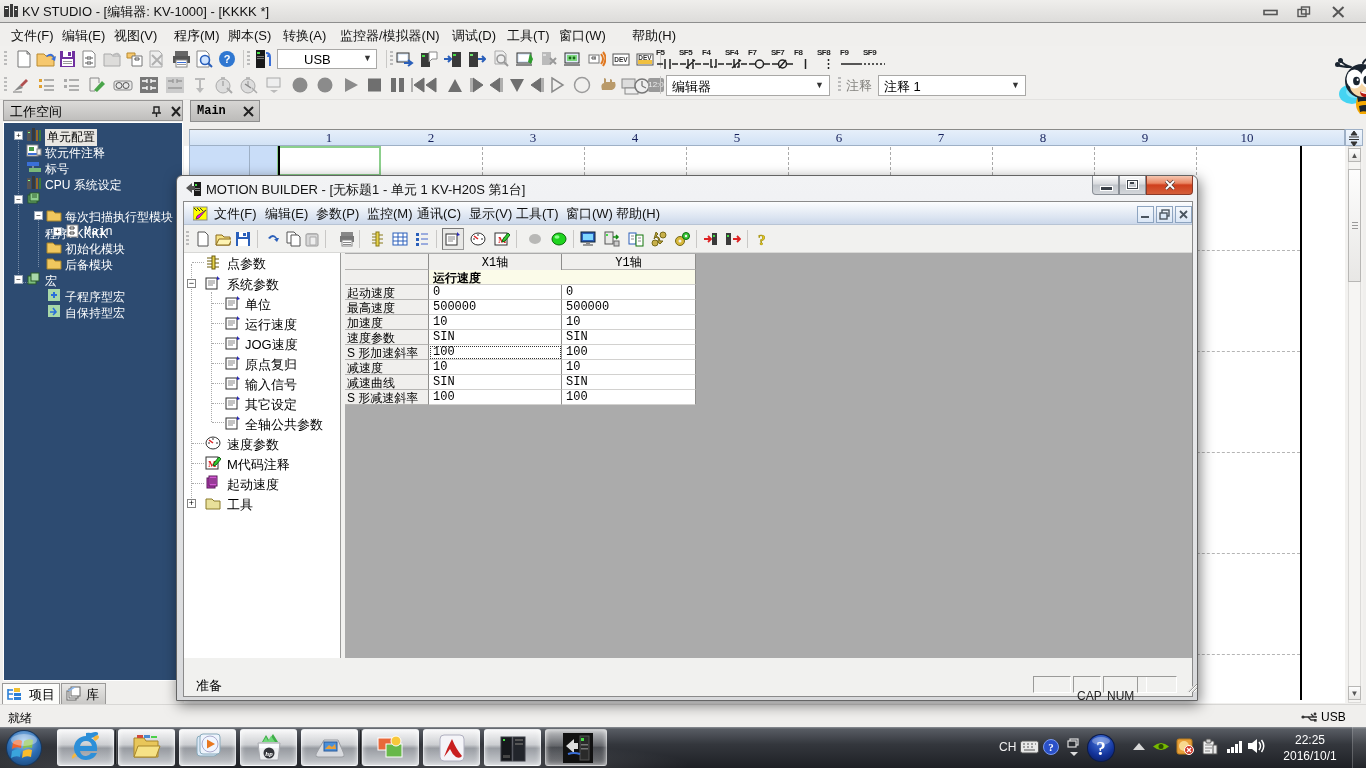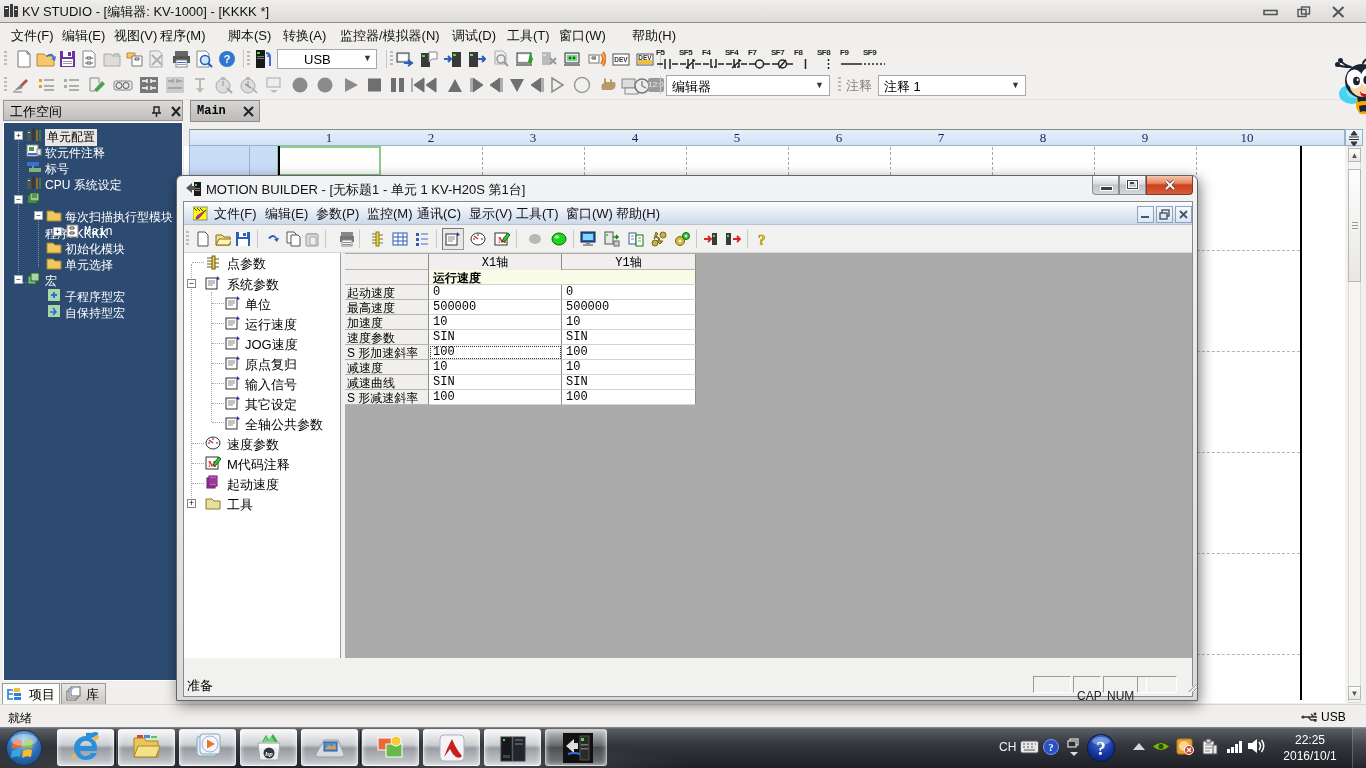--- a/index.html
+++ b/index.html
@@ -69,21 +69,21 @@
       <rect x="36" y="3.5" width="8" height="7" fill="none" stroke="#555" stroke-width="1.4"></rect>
       <rect x="39.5" y="1" width="8" height="7" fill="none" stroke="#555" stroke-width="1.4"></rect>
       <path d="M71 1 L81.5 11 M81.5 1 L71 11" stroke="#555" stroke-width="2"></path>
     </svg>
 </div>
 
 <div id="menubar" class="abs">
   <span class="mi" style="left:11px">文件(F)</span>
   <span class="mi" style="left:62px">编辑(E)</span>
   <span class="mi" style="left:114px">视图(V)</span>
-  <span class="mi" style="left:160px">程序(M)</span>
+  <span class="mi" style="left:174px">程序(M)</span>
   <span class="mi" style="left:228px">脚本(S)</span>
   <span class="mi" style="left:283px">转换(A)</span>
   <span class="mi" style="left:340px">监控器/模拟器(N)</span>
   <span class="mi" style="left:452px">调试(D)</span>
   <span class="mi" style="left:507px">工具(T)</span>
   <span class="mi" style="left:559px">窗口(W)</span>
   <span class="mi" style="left:632px">帮助(H)</span>
 </div>
 <div id="tb1" class="abs">
   <div class="grip" style="left:4px"></div>
@@ -422,21 +422,21 @@
       <path d="M4 4 h2 m2 0 h2 M6 2 v4 m2 -4 v4 M4 9 h2 m2 0 h2 M6 7 v4 m2 -4 v4" stroke="#444"></path>
     </svg>
   <div class="tn" style="left:80px;top:102px;font-family:'Liberation Mono',monospace;">Main</div>
   <svg class="ticon" style="left:42px;top:117px" viewBox="0 0 16 14">
       <path d="M1 3 h6 l2 2 h6 v8 h-14 z" fill="#f0c75e" stroke="#a8842a"></path>
     </svg>
   <div class="tn" style="left:61px;top:118px;">初始化模块</div>
   <svg class="ticon" style="left:42px;top:133px" viewBox="0 0 16 14">
       <path d="M1 3 h6 l2 2 h6 v8 h-14 z" fill="#f0c75e" stroke="#a8842a"></path>
     </svg>
-  <div class="tn" style="left:61px;top:134px;">单元选择</div>
+  <div class="tn" style="left:61px;top:134px;">后备模块</div>
   <div class="exp" style="left:10px;top:152px;">−</div>
   <svg class="ticon" style="left:22px;top:149px" viewBox="0 0 16 14">
       <rect x="2" y="4" width="8" height="8" fill="#7fbf7f" stroke="#2a5a2a"></rect>
       <rect x="5" y="1" width="8" height="8" fill="#a8d8a8" stroke="#2a5a2a"></rect>
     </svg>
   <div class="tn" style="left:41px;top:150px;">宏</div>
   <svg class="ticon" style="left:43px;top:165px" viewBox="0 0 16 14">
       <rect x="1" y="1" width="12" height="12" fill="#a8d8a8"></rect>
       <path d="M4 7 h6 m-3 -3 v6" stroke="#2a6fd8" stroke-width="2"></path>
     </svg>
@@ -829,21 +829,21 @@
       <div class="vcell" style="left:217px;top:106px;width:134px;height:15px;padding-left:4px;">10</div>
       <div class="pcell" style="left:0;top:121px;width:84px;height:15px;padding-left:2px;">减速曲线</div>
       <div class="vcell" style="left:84px;top:121px;width:133px;height:15px;padding-left:4px;">SIN</div>
       <div class="vcell" style="left:217px;top:121px;width:134px;height:15px;padding-left:4px;">SIN</div>
       <div class="pcell" style="left:0;top:136px;width:84px;height:15px;padding-left:2px;">S 形减速斜率</div>
       <div class="vcell" style="left:84px;top:136px;width:133px;height:15px;padding-left:4px;">100</div>
       <div class="vcell" style="left:217px;top:136px;width:134px;height:15px;padding-left:4px;">100</div>
     </div>
 
     <div style="position:absolute;left:0;top:470px;width:1008px;height:24px;background:#f1f1ef;">
-      <span style="position:absolute;left:3px;top:5px;font-size:13px;">准备</span>
+      <span style="position:absolute;left:12px;top:5px;font-size:13px;">准备</span>
       <div class="sunk" style="left:849px;width:38px;"></div>
       <div class="sunk" style="left:889px;width:28px;">CAP</div>
       <div class="sunk" style="left:919px;width:44px;">NUM</div>
       <div class="sunk" style="left:953px;width:40px;"></div>
       <svg style="position:absolute;left:1003px;top:10px" width="11" height="11" viewBox="0 0 11 11">
           <path d="M10 0 v10 h-10 z" fill="#e0e0de"></path>
           <path d="M10 2 L2 10 M10 6 L6 10" stroke="#999"></path>
           <path d="M10 3 L3 10 M10 7 L7 10" stroke="#fff"></path>
         </svg>
     </div>

